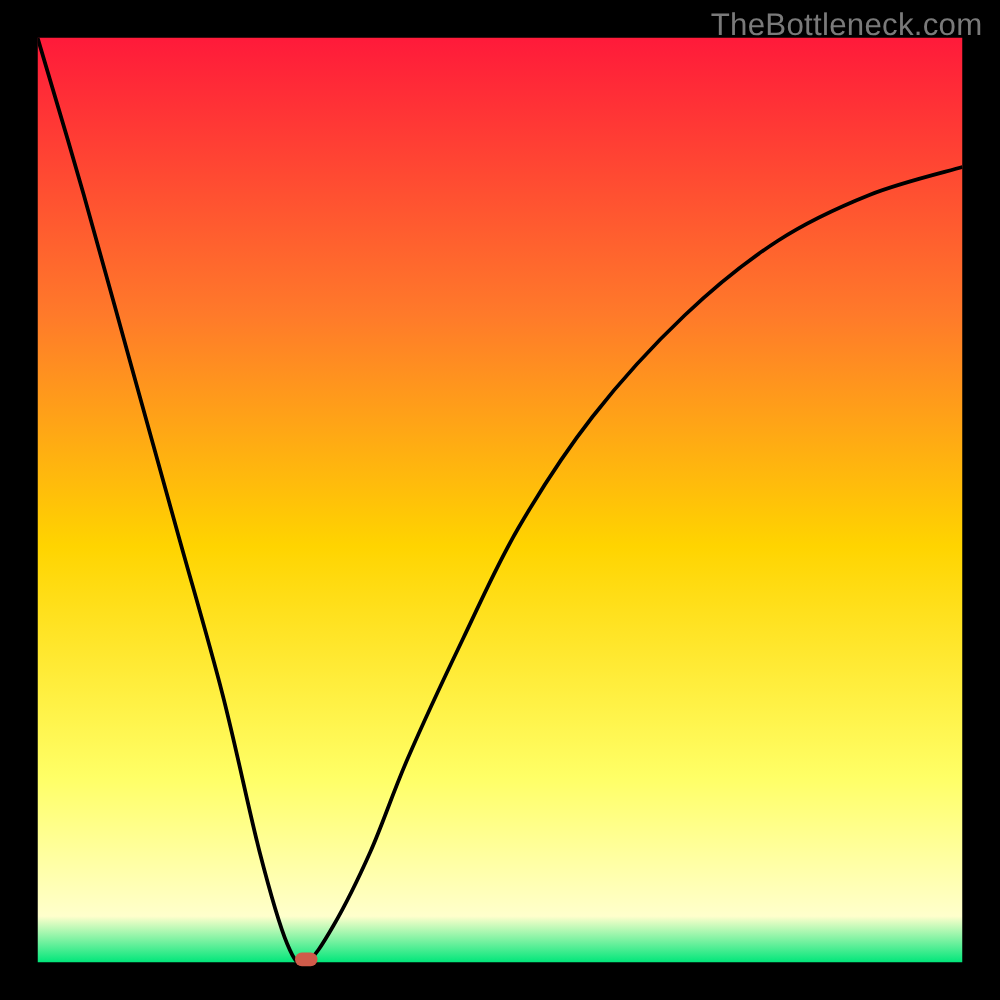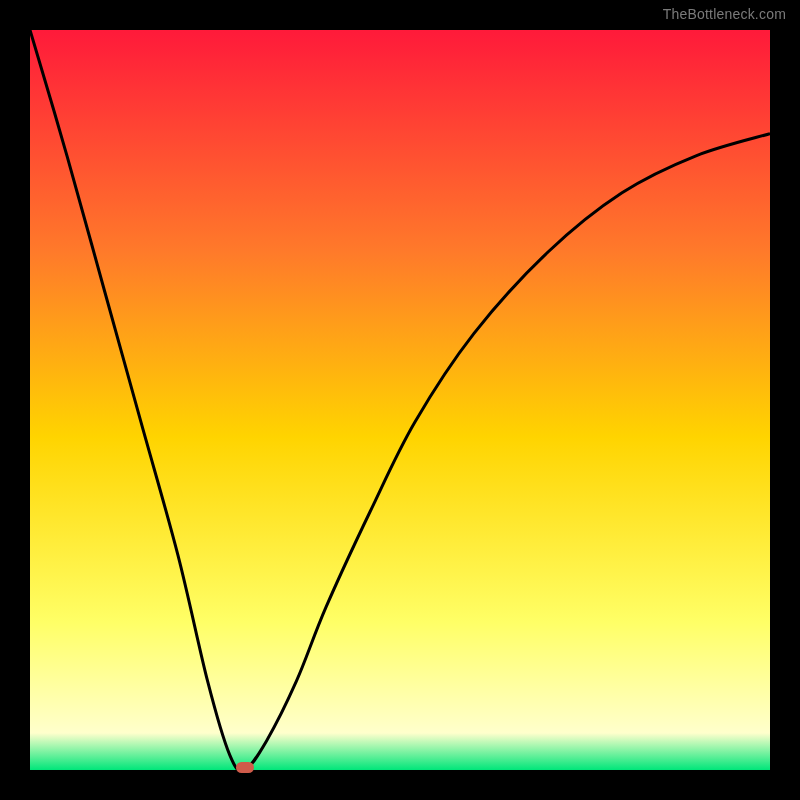--- a/index.html
+++ b/index.html
@@ -23,21 +23,21 @@
     left: 0;
     top: 0;
     width: 740px;
     height: 740px;
   }
   .credit {
     position: absolute;
     top: 6px;
     right: 14px;
     font-family: Arial, Helvetica, sans-serif;
-    font-size: 14px;
+    font-size: 25px;
     color: #7a7a7a;
     letter-spacing: 0.2px;
   }
   .marker {
     position: absolute;
     width: 18px;
     height: 11px;
     border-radius: 6px;
     background: #cf5b4a;
   }

